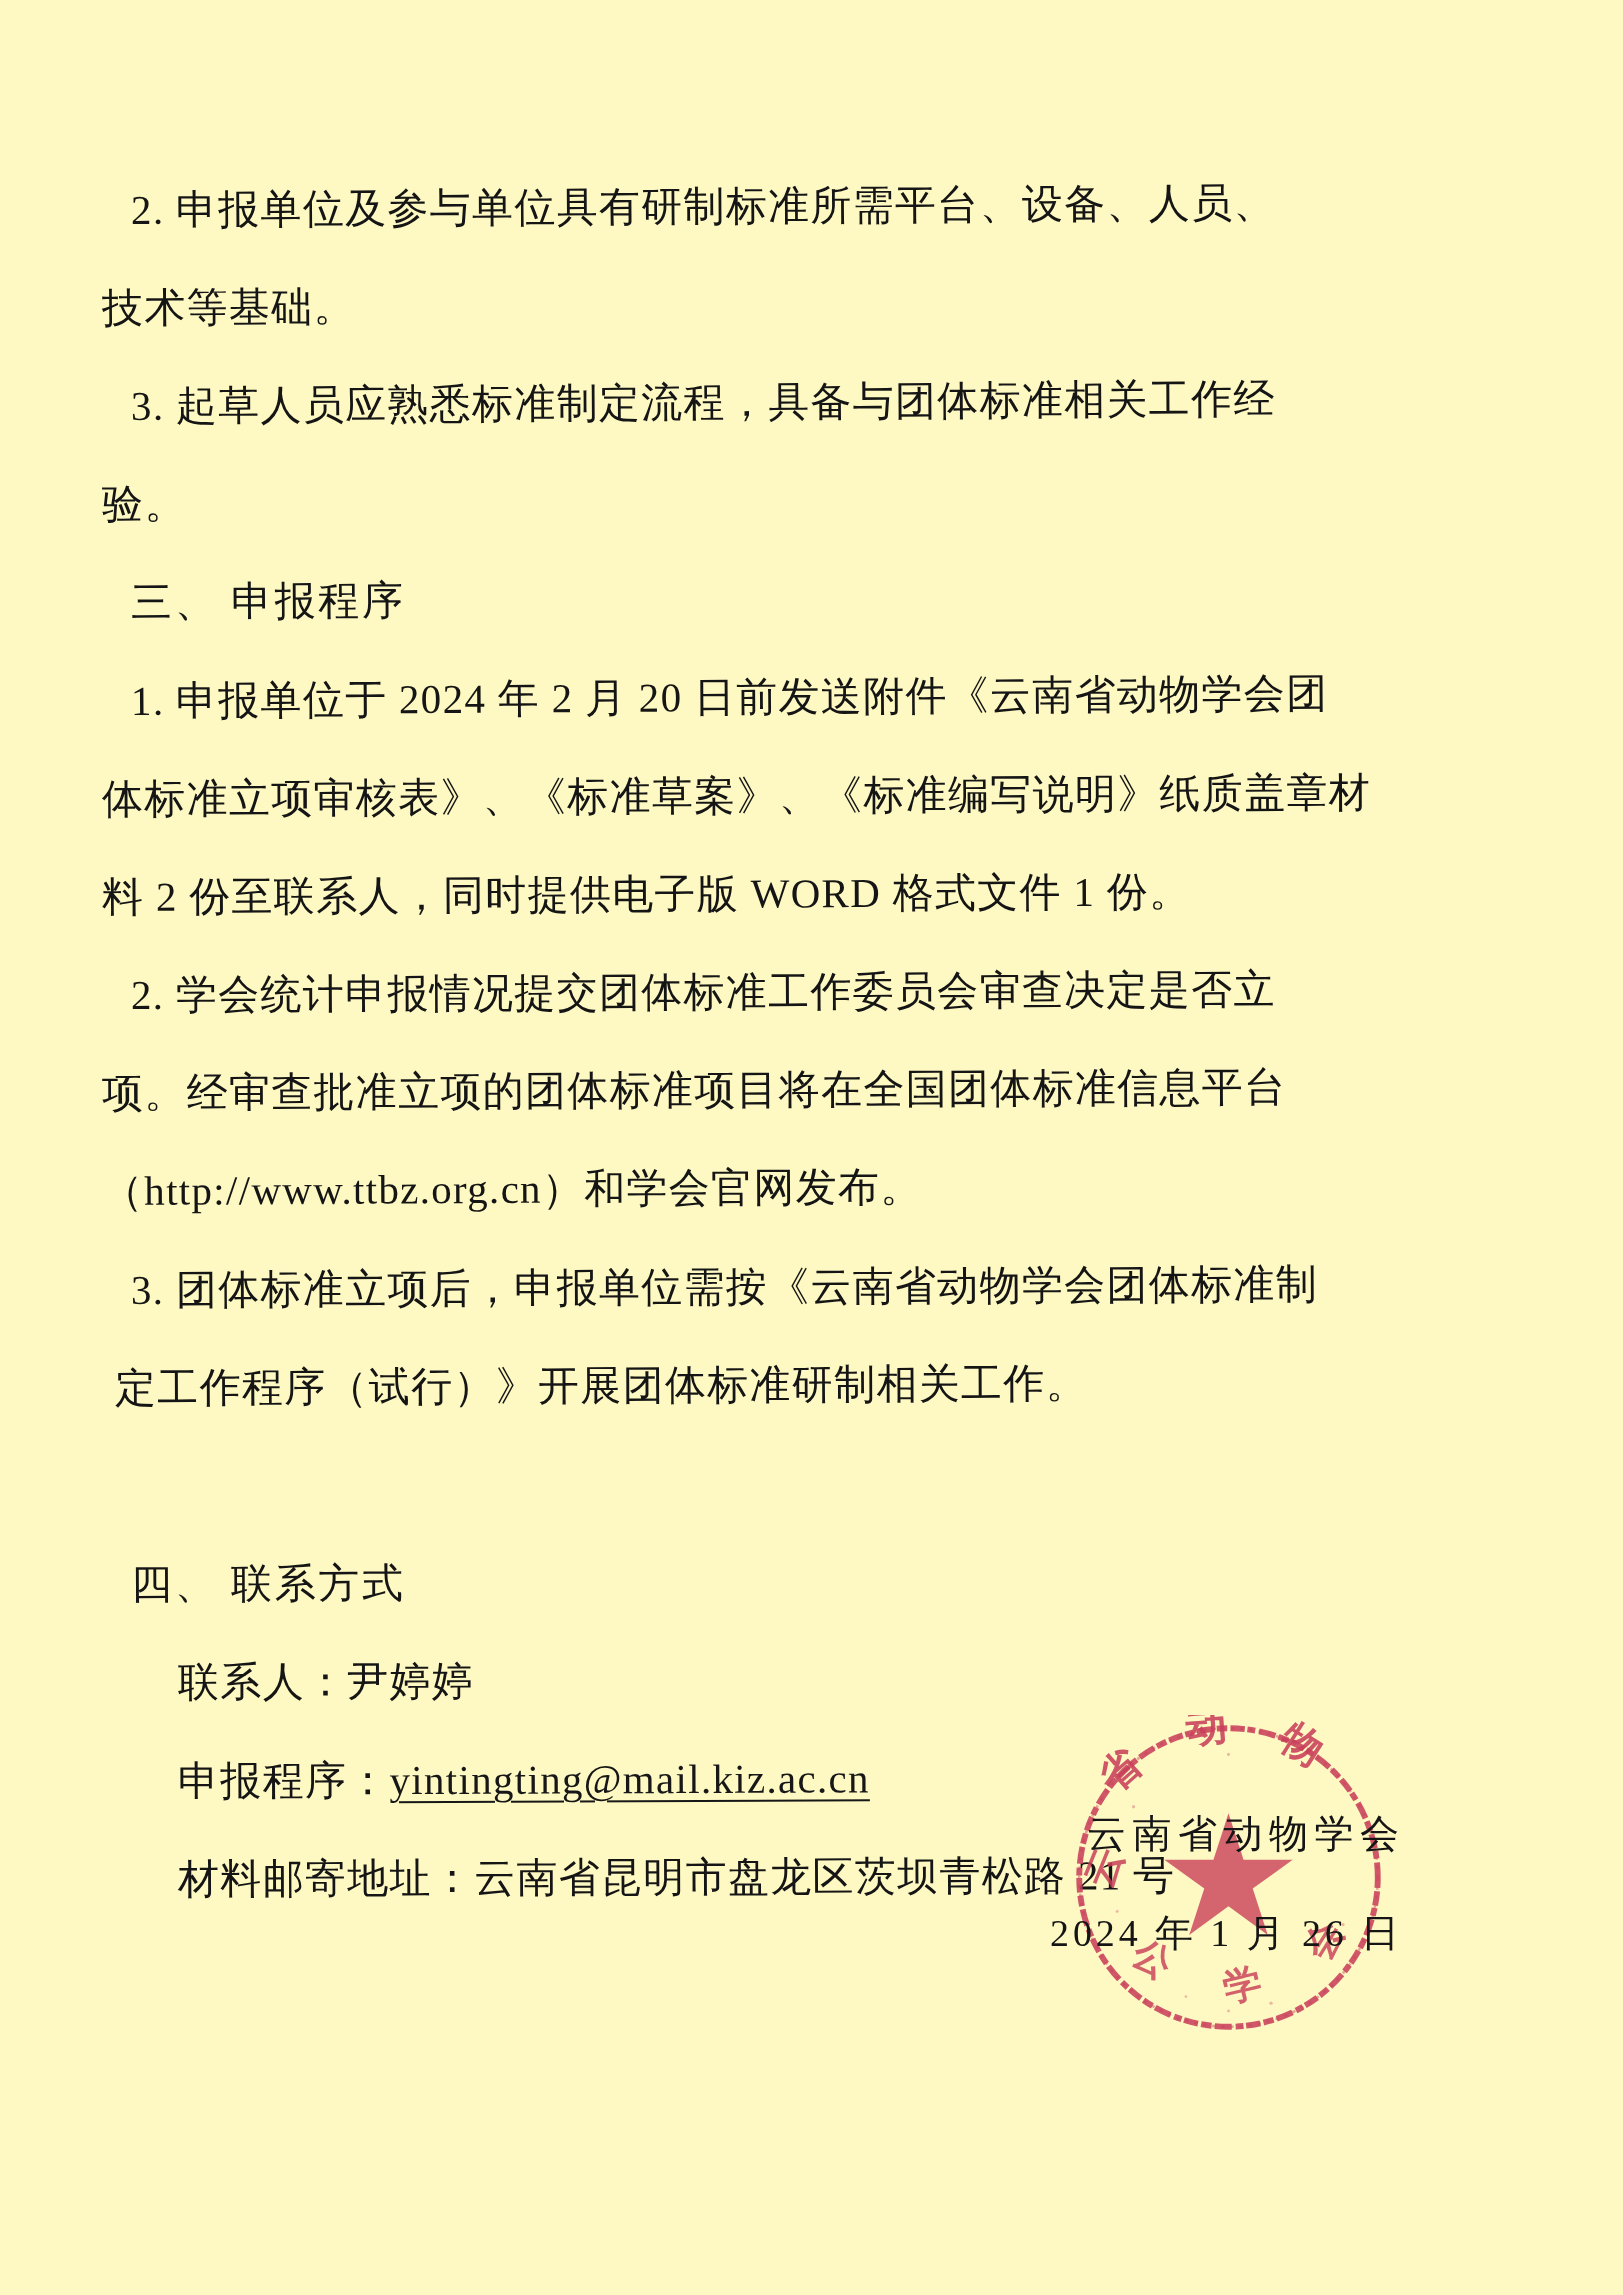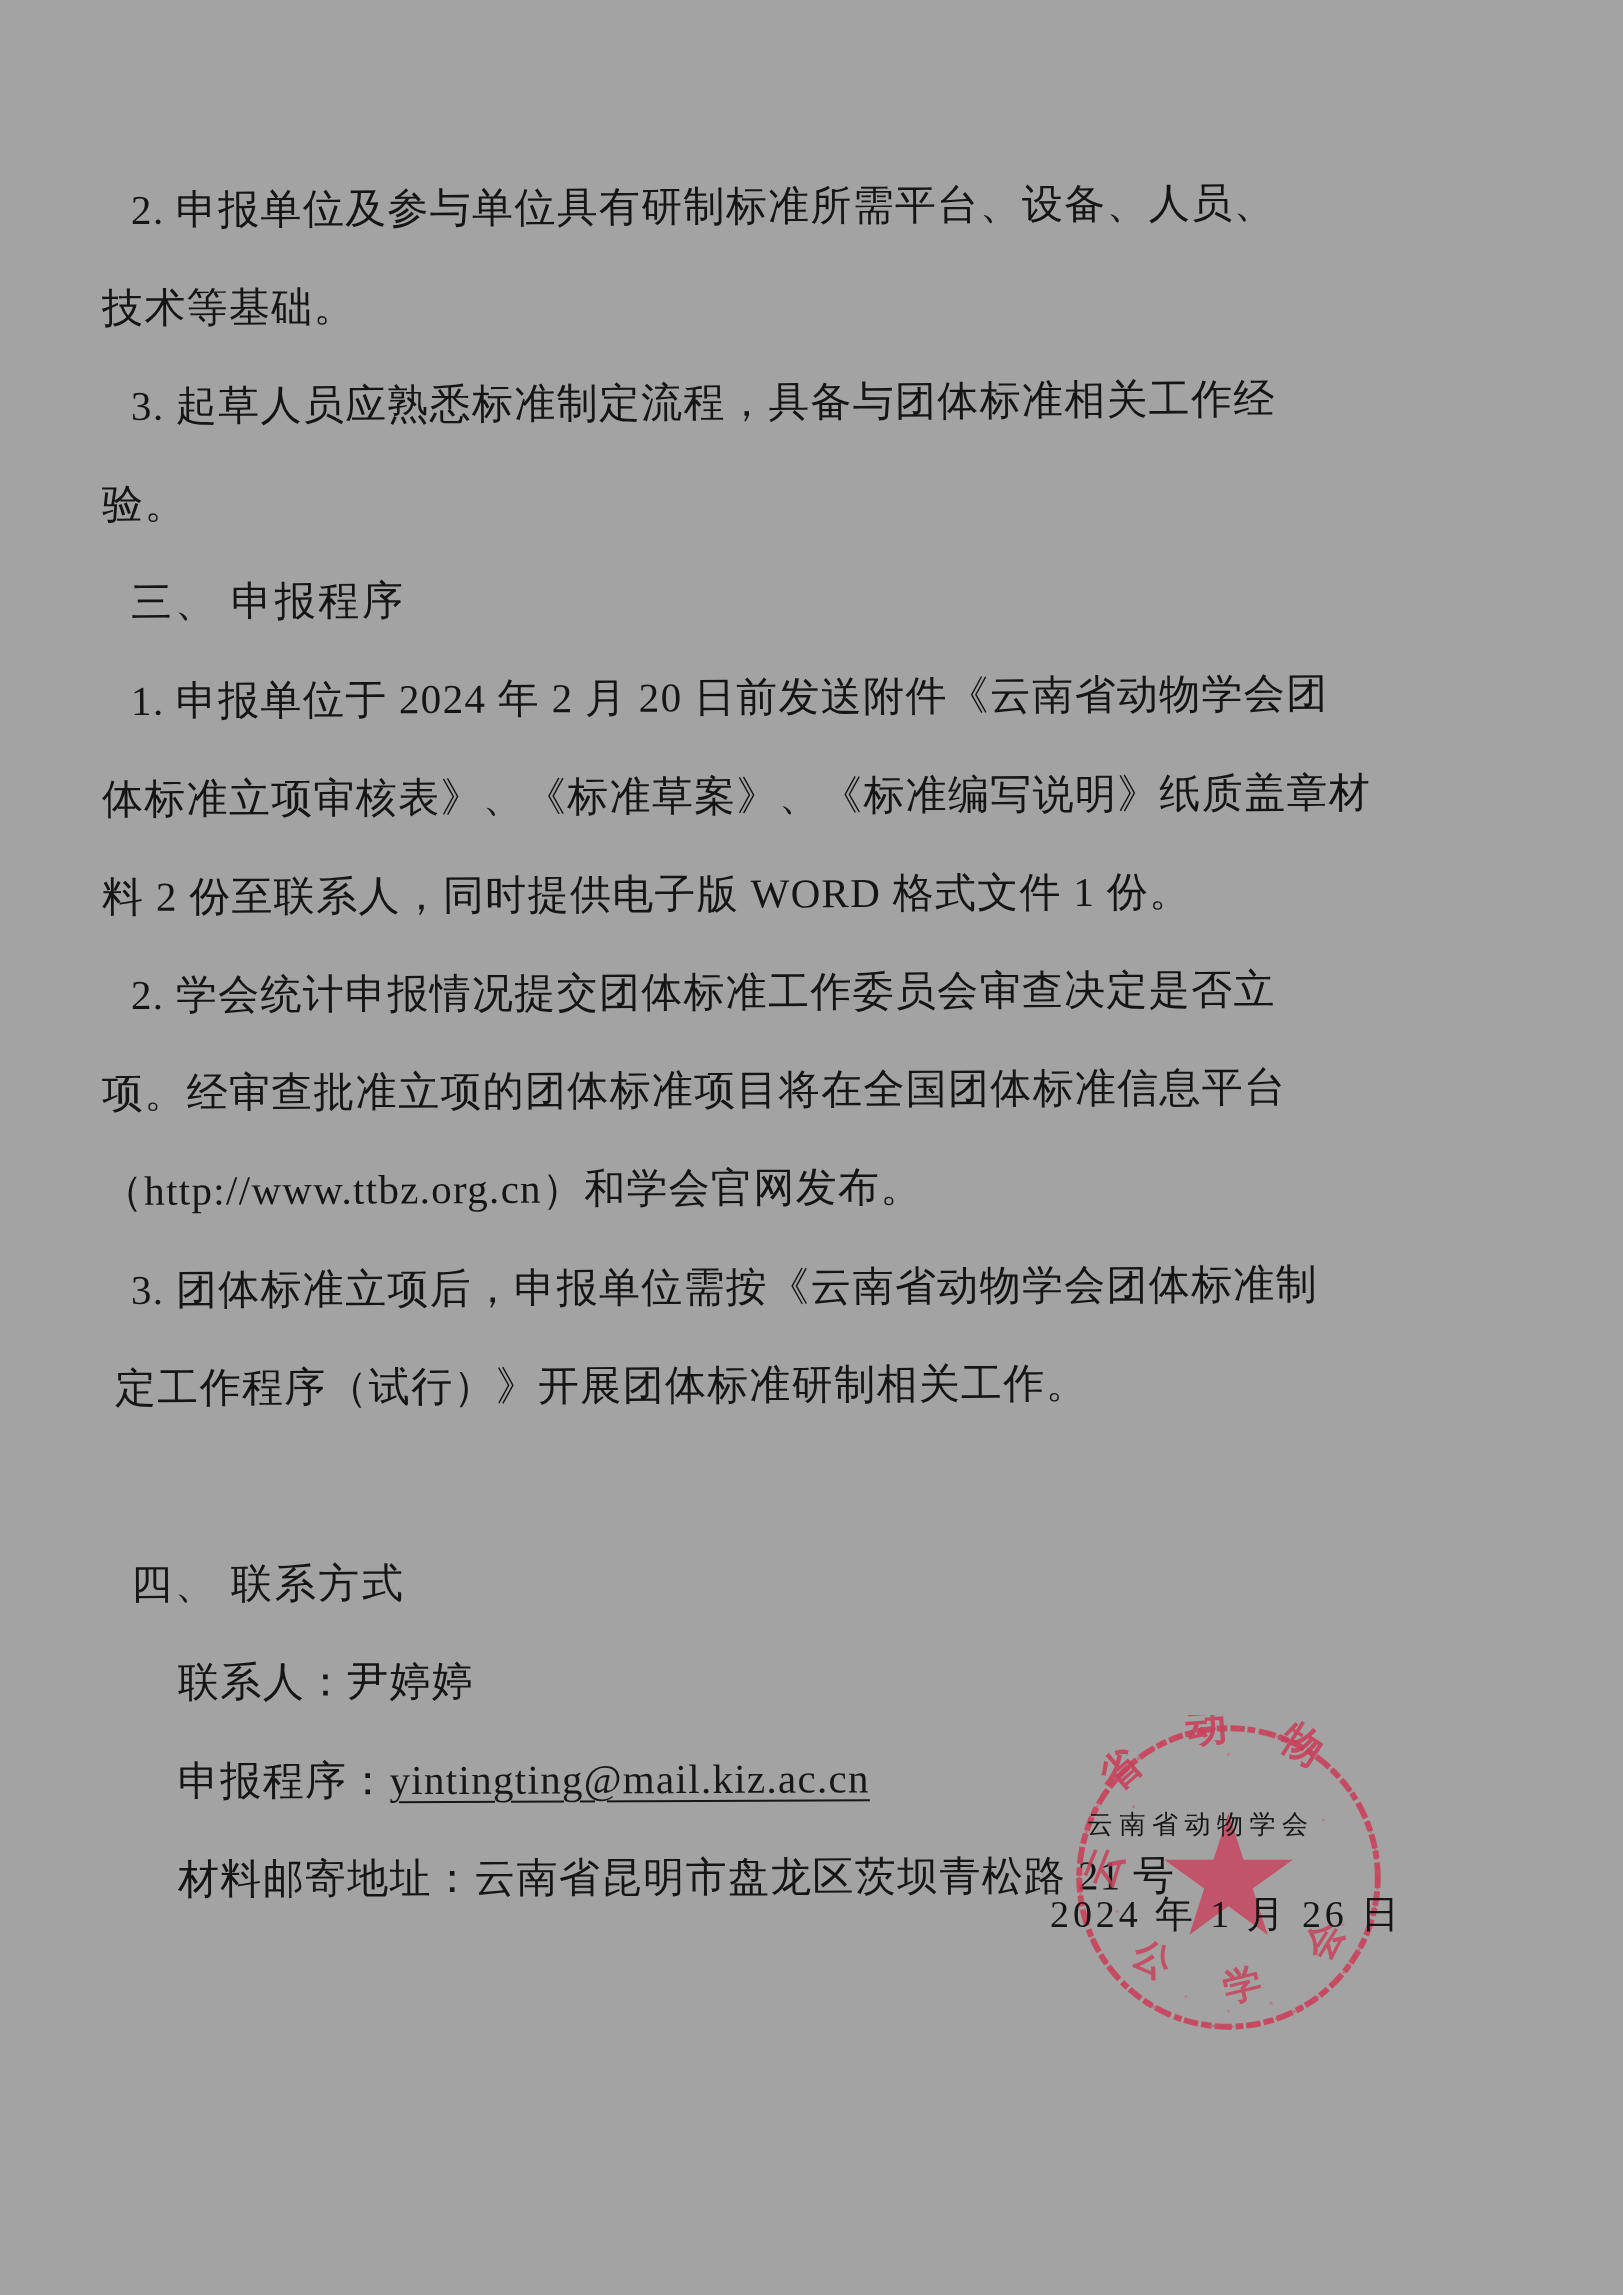--- a/index.html
+++ b/index.html
@@ -9,21 +9,21 @@
     background: #ffffff;
   }
   body {
     font-family: "Liberation Serif", "DejaVu Serif", serif;
     color: #1a1a1a;
   }
   .page {
     position: relative;
     width: 1624px;
     height: 2295px;
-    background: #a3a3a3;
+    background: #fef9c3;
     overflow: hidden;
   }
   
   .scan-noise {
     position: absolute;
     inset: 0;
     pointer-events: none;
     background:
       radial-gradient(circle at 18% 12%, rgba(0,0,0,0.012) 0 0.7px, transparent 0.7px),
       radial-gradient(circle at 63% 27%, rgba(0,0,0,0.012) 0 0.7px, transparent 0.7px),
@@ -76,21 +76,21 @@
   }
   .seal svg { width: 100%; height: 100%; display: block; }
 
   .sign-block {
     position: absolute;
     left: 1087px;
     top: 1807px;
     z-index: 5;
   }
   .sign-org {
-    font-size: 26px;
+    font-size: 39px;
     letter-spacing: 6.5px;
     color: #151515;
     white-space: nowrap;
     font-family: Liberation Sans, sans-serif;
   }
   .sign-date {
     margin-top: 47px;
     margin-left: -37px;
     font-size: 38px;
     letter-spacing: 3.9px;

